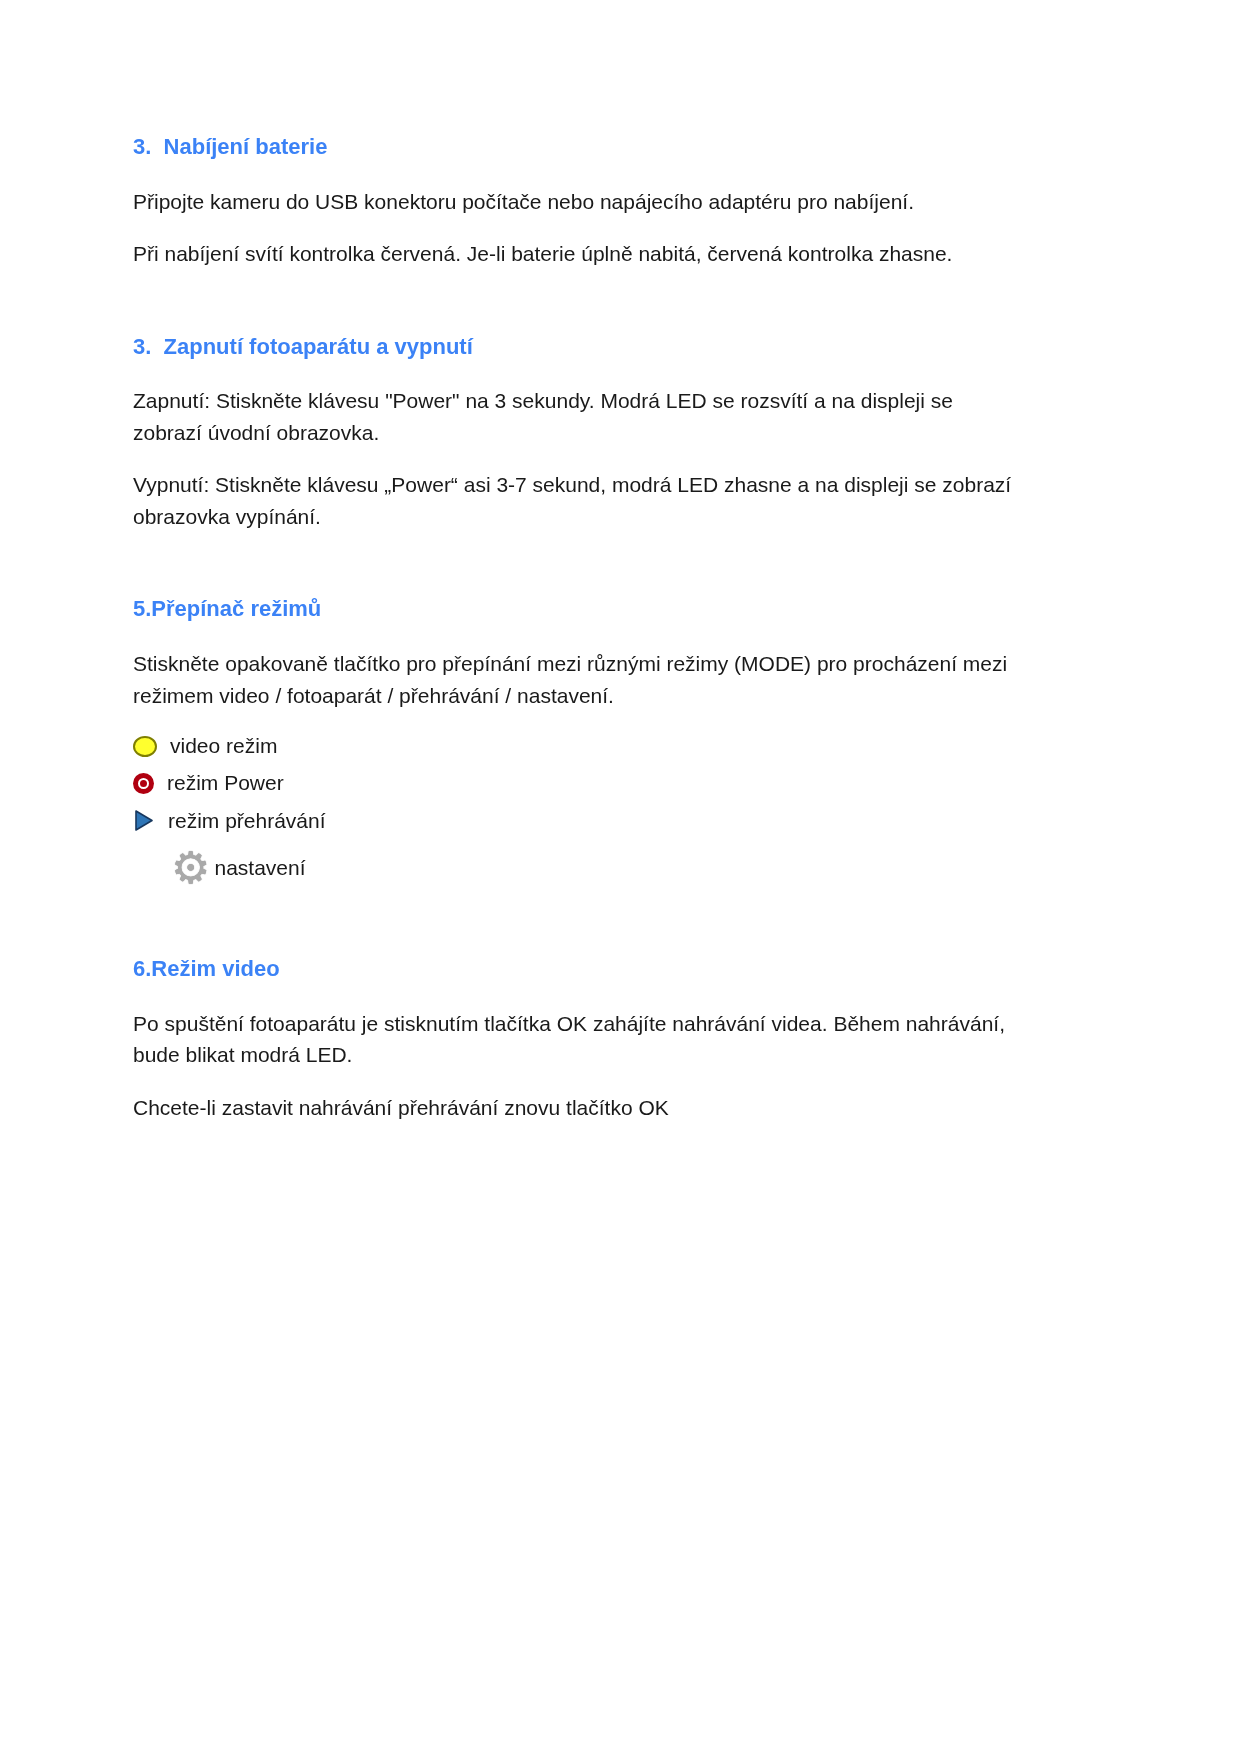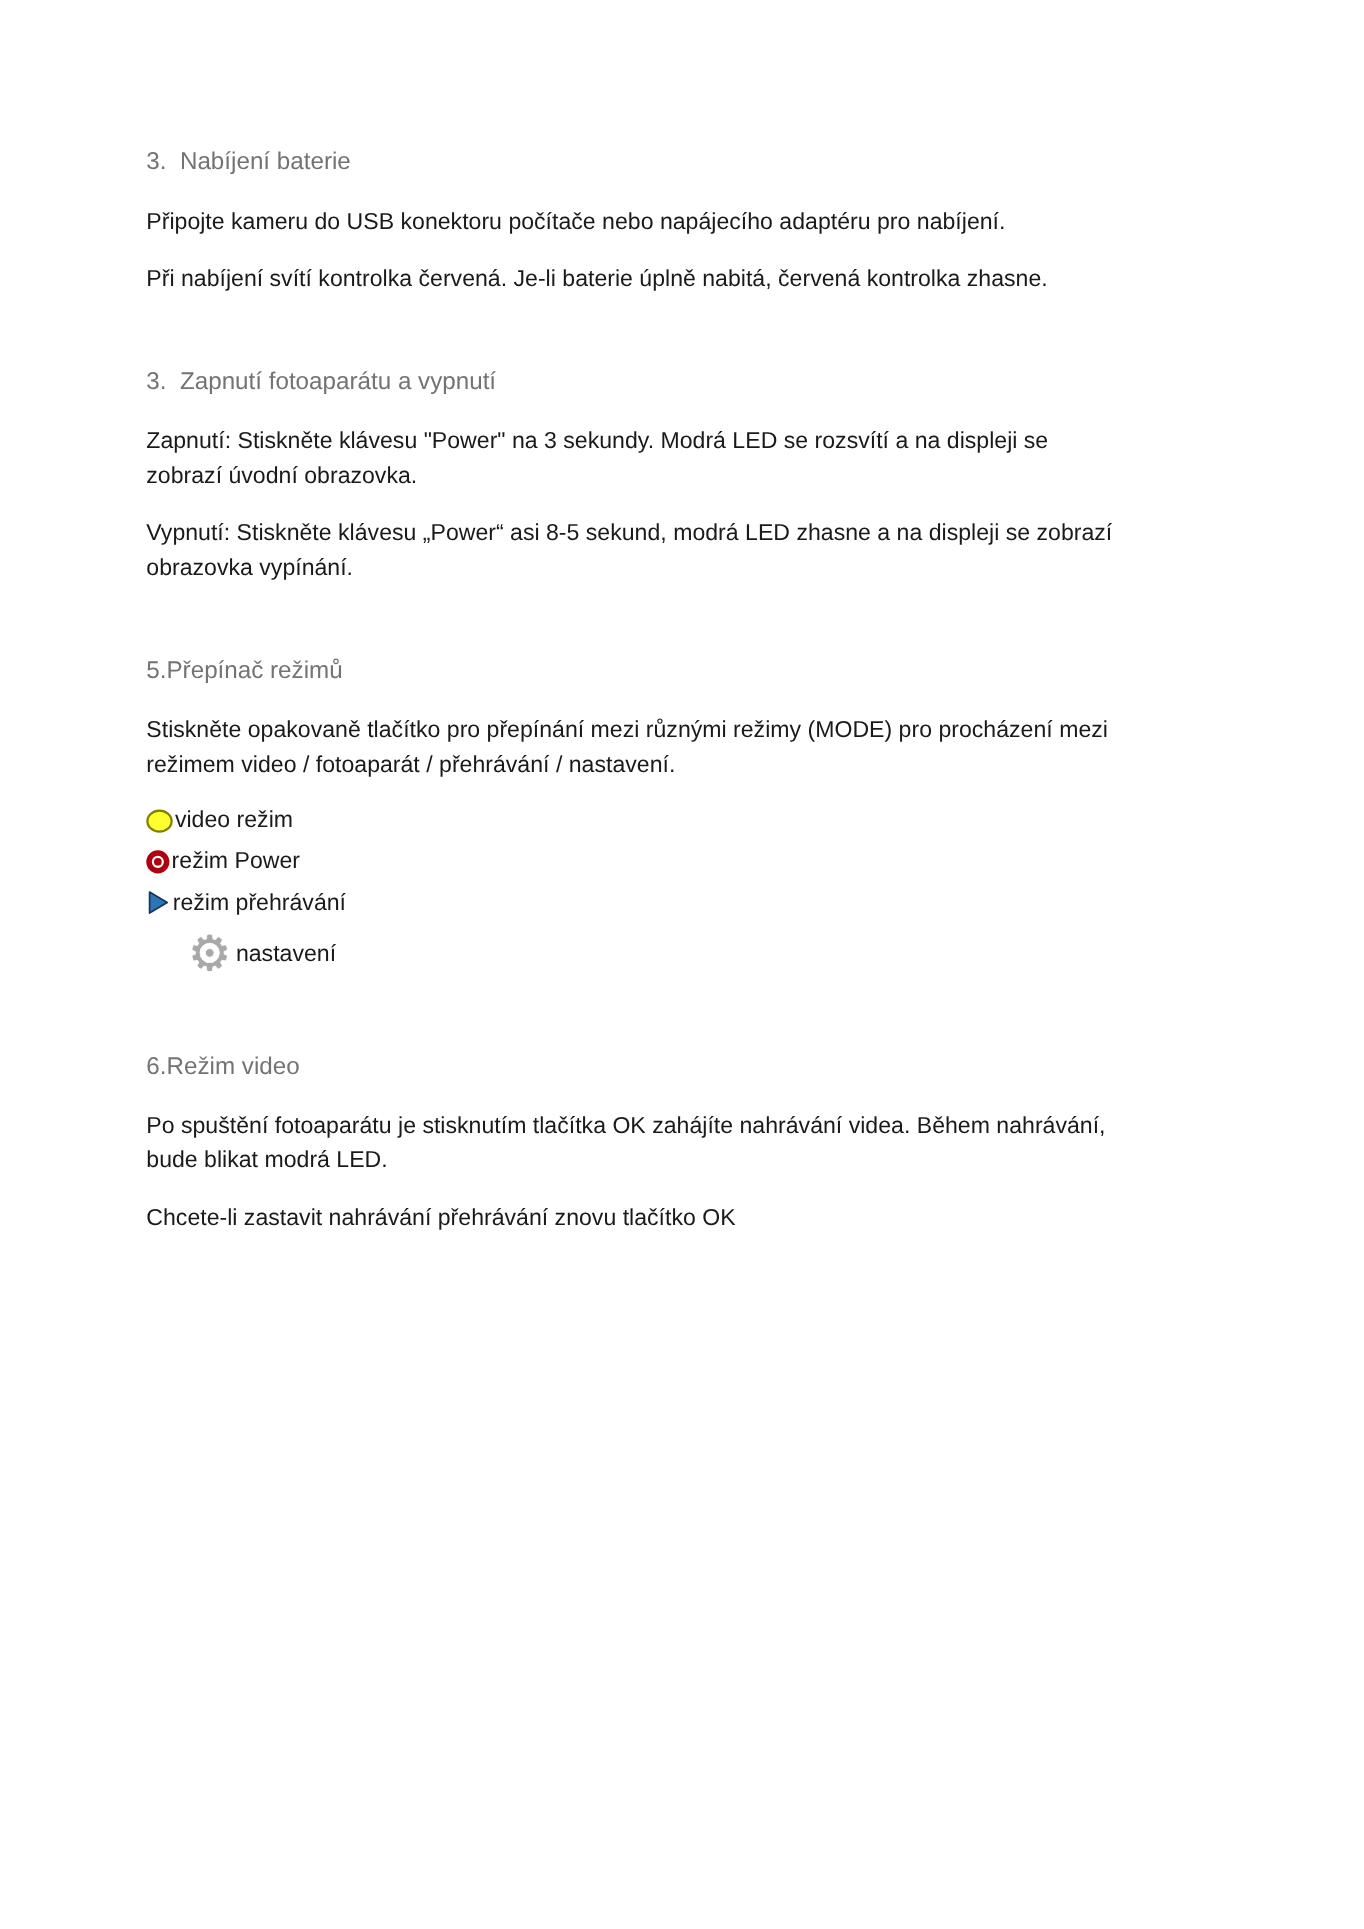--- a/index.html
+++ b/index.html
@@ -20,37 +20,37 @@
     height: 1754px;
     padding: 132px 225px 40px 133px;
     background: #ffffff;
   }
   section.doc-section { margin: 0 0 0 0; }
   section.doc-section + section.doc-section { margin-top: 62px; }
 
   h2.section-heading {
     font-size: 22px;
     line-height: 1.35;
-    font-weight: 400;
-    color: #737373;
+    font-weight: 700;
+    color: #3b82f6;
     margin: 0 0 24px 0;
     white-space: pre-wrap;
   }
   p.body-par {
     font-size: 21px;
     line-height: 1.5;
     margin: 15px 0 21px 0;
     white-space: pre-wrap;
   }
 
   .mode-list { margin-top: 14px; }
   .mode-row {
     display: flex;
     align-items: center;
-    gap: 2px;
+    gap: 13px;
     font-size: 21px;
     line-height: 1.35;
     margin-bottom: 9px;
     min-height: 24px;
   }
   .mode-row.gear-row {
     margin-left: 38px;
     gap: 4px;
     margin-bottom: 0;
     min-height: 48px;
@@ -110,21 +110,21 @@
 
   <section class="doc-section">
     <h2 class="section-heading">3.  Nabíjení baterie</h2>
     <p class="body-par">Připojte kameru do USB konektoru počítače nebo napájecího adaptéru pro nabíjení.</p>
     <p class="body-par">Při nabíjení svítí kontrolka červená. Je-li baterie úplně nabitá, červená kontrolka zhasne.</p>
   </section>
 
   <section class="doc-section">
     <h2 class="section-heading">3.  Zapnutí fotoaparátu a vypnutí</h2>
     <p class="body-par">Zapnutí: Stiskněte klávesu "Power" na 3 sekundy. Modrá LED se rozsvítí a na displeji se zobrazí úvodní obrazovka.</p>
-    <p class="body-par">Vypnutí: Stiskněte klávesu „Power“ asi 8-5 sekund, modrá LED zhasne a na displeji se zobrazí obrazovka vypínání.</p>
+    <p class="body-par">Vypnutí: Stiskněte klávesu „Power“ asi 3-7 sekund, modrá LED zhasne a na displeji se zobrazí obrazovka vypínání.</p>
   </section>
 
   <section class="doc-section">
     <h2 class="section-heading">5.Přepínač režimů</h2>
     <p class="body-par">Stiskněte opakovaně tlačítko pro přepínání mezi různými režimy (MODE) pro procházení mezi režimem video / fotoaparát / přehrávání / nastavení.</p>
 
     <div class="mode-list">
       <div class="mode-row">
         <span class="icon-video"></span>
         <span>video režim</span>

